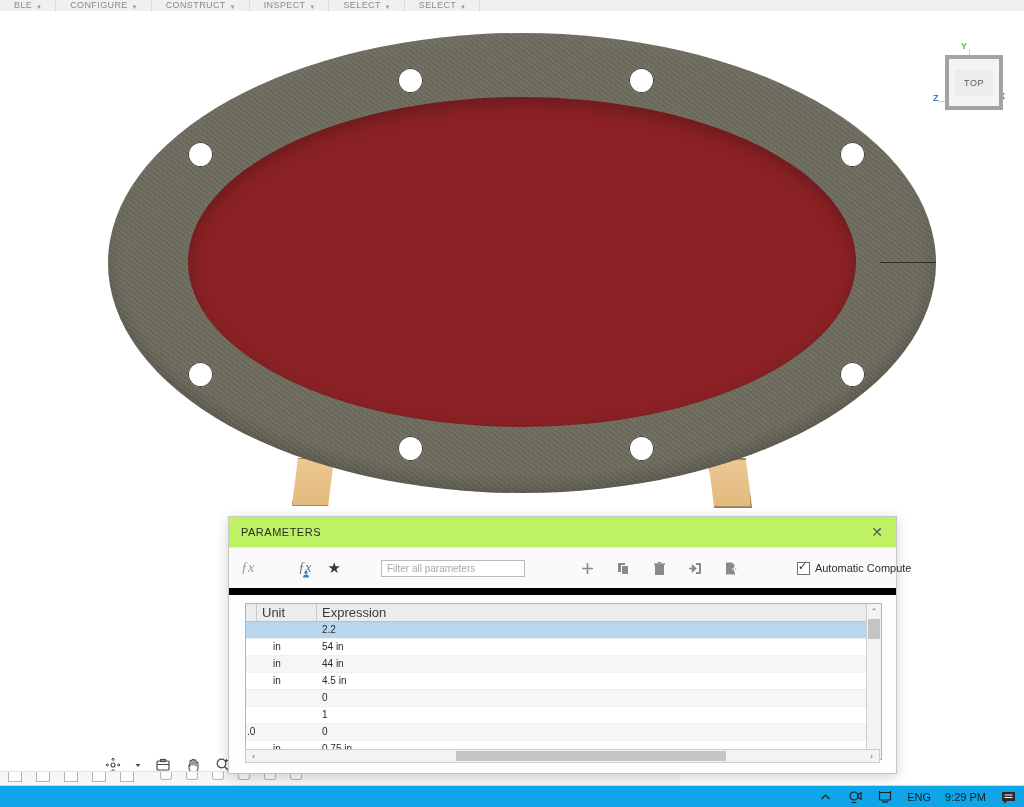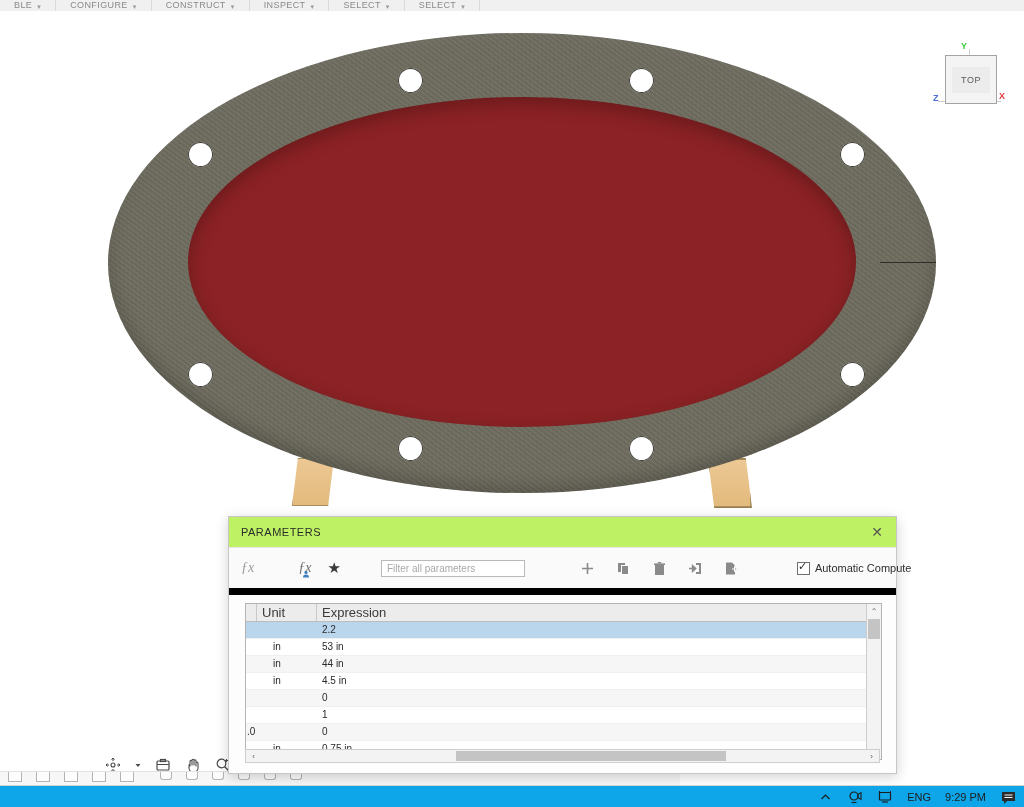--- a/index.html
+++ b/index.html
@@ -88,21 +88,21 @@
   
   .cup {
     position: absolute; width: 25px; height: 25px; border-radius: 50%;
     background: #ffffff; box-shadow: 0 0 0 1px #3c3b34 inset;
   }
 
   
   .viewcube-wrap { position: absolute; left: 930px; top: 30px; width: 90px; height: 80px; }
   .viewcube {
     position: absolute; left: 15px; top: 14px; width: 50px; height: 47px;
-    background: #f4f4f4; border: 1px solid #a3a3a3;
+    background: #f4f4f4; border: 4px solid #a3a3a3;
     display: flex; align-items: center; justify-content: center;
   }
   .viewcube-face {
     width: 38px; height: 26px; background: #ececec;
     display:flex; align-items:center; justify-content:center;
     font-size: 9px; color: #5a5a5a; letter-spacing: .5px;
   }
   .axis-lbl { position: absolute; font-size: 9px; font-weight: bold; }
   .axis-y { left: 31px; top: 0px; color: #3ec93e; }
   .axis-z { left: 3px; top: 52px; color: #4a6fd8; }
@@ -392,21 +392,21 @@
       </div>
       <div class="tbl-body">
         <div class="trow sel">
           <div class="td c0"></div>
           <div class="td c1"></div>
           <div class="td c2">2.2</div>
         </div>
         <div class="trow">
           <div class="td c0"></div>
           <div class="td c1">in</div>
-          <div class="td c2">53 in</div>
+          <div class="td c2">54 in</div>
         </div>
         <div class="trow alt">
           <div class="td c0"></div>
           <div class="td c1">in</div>
           <div class="td c2">44 in</div>
         </div>
         <div class="trow">
           <div class="td c0"></div>
           <div class="td c1">in</div>
           <div class="td c2">4.5 in</div>

